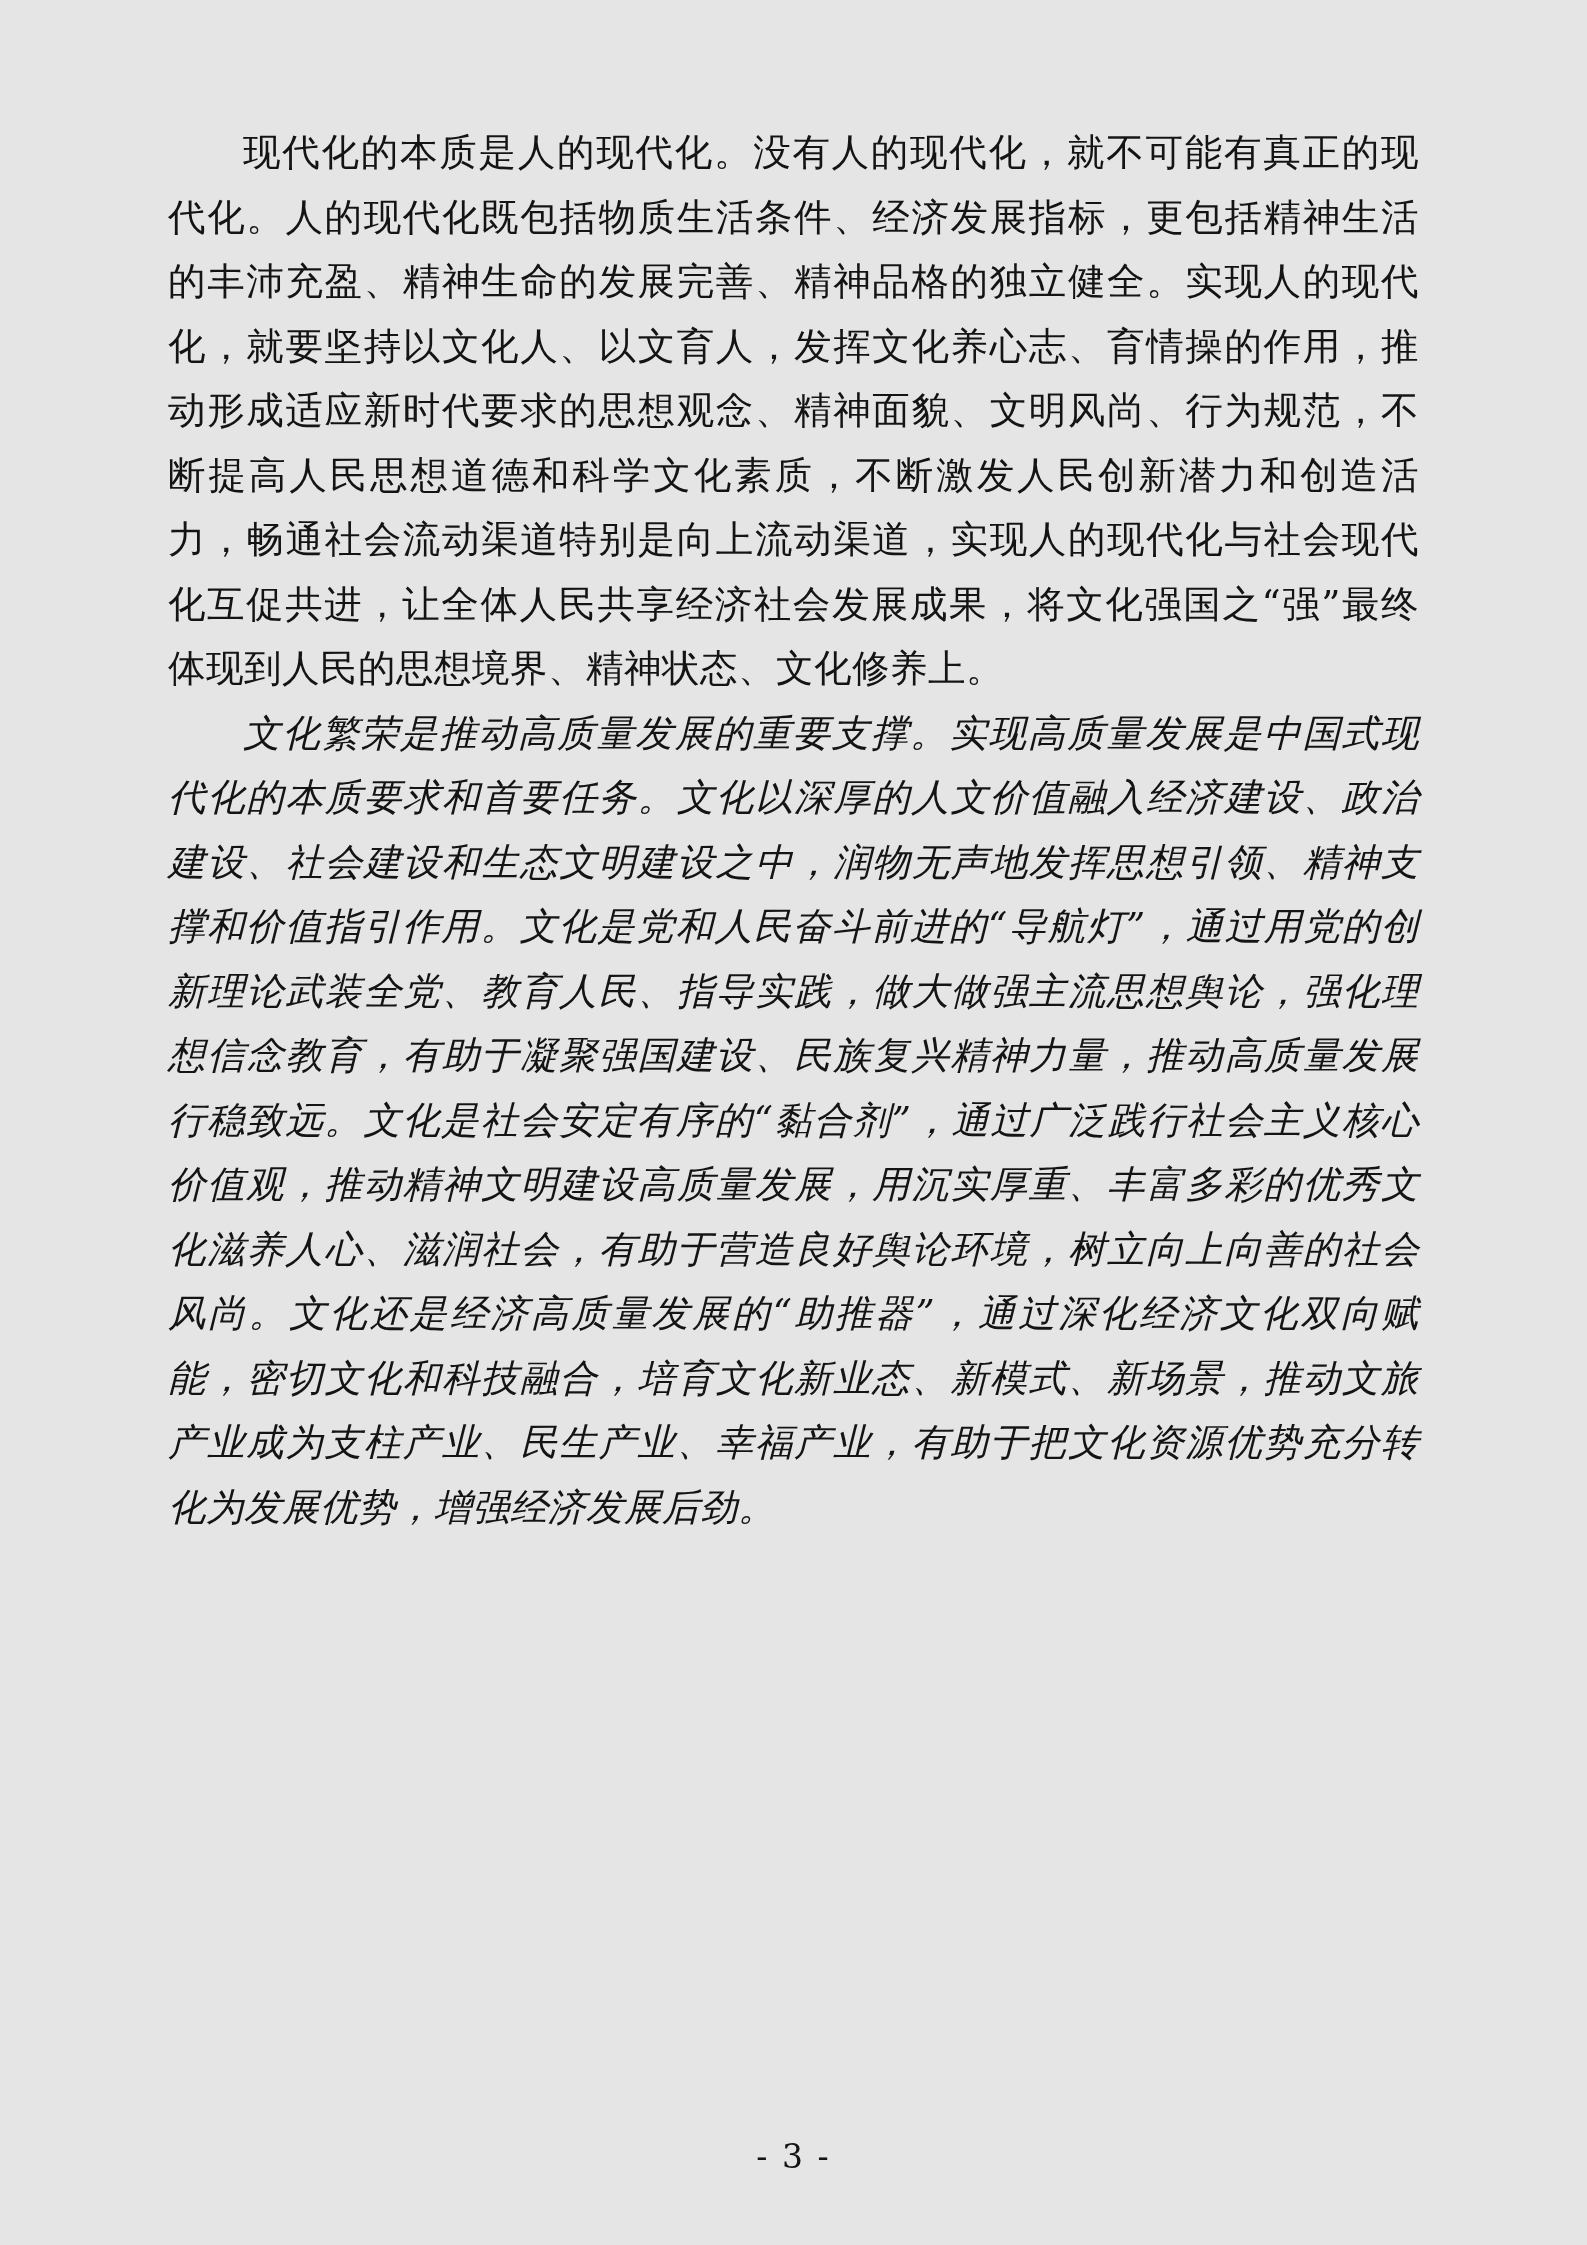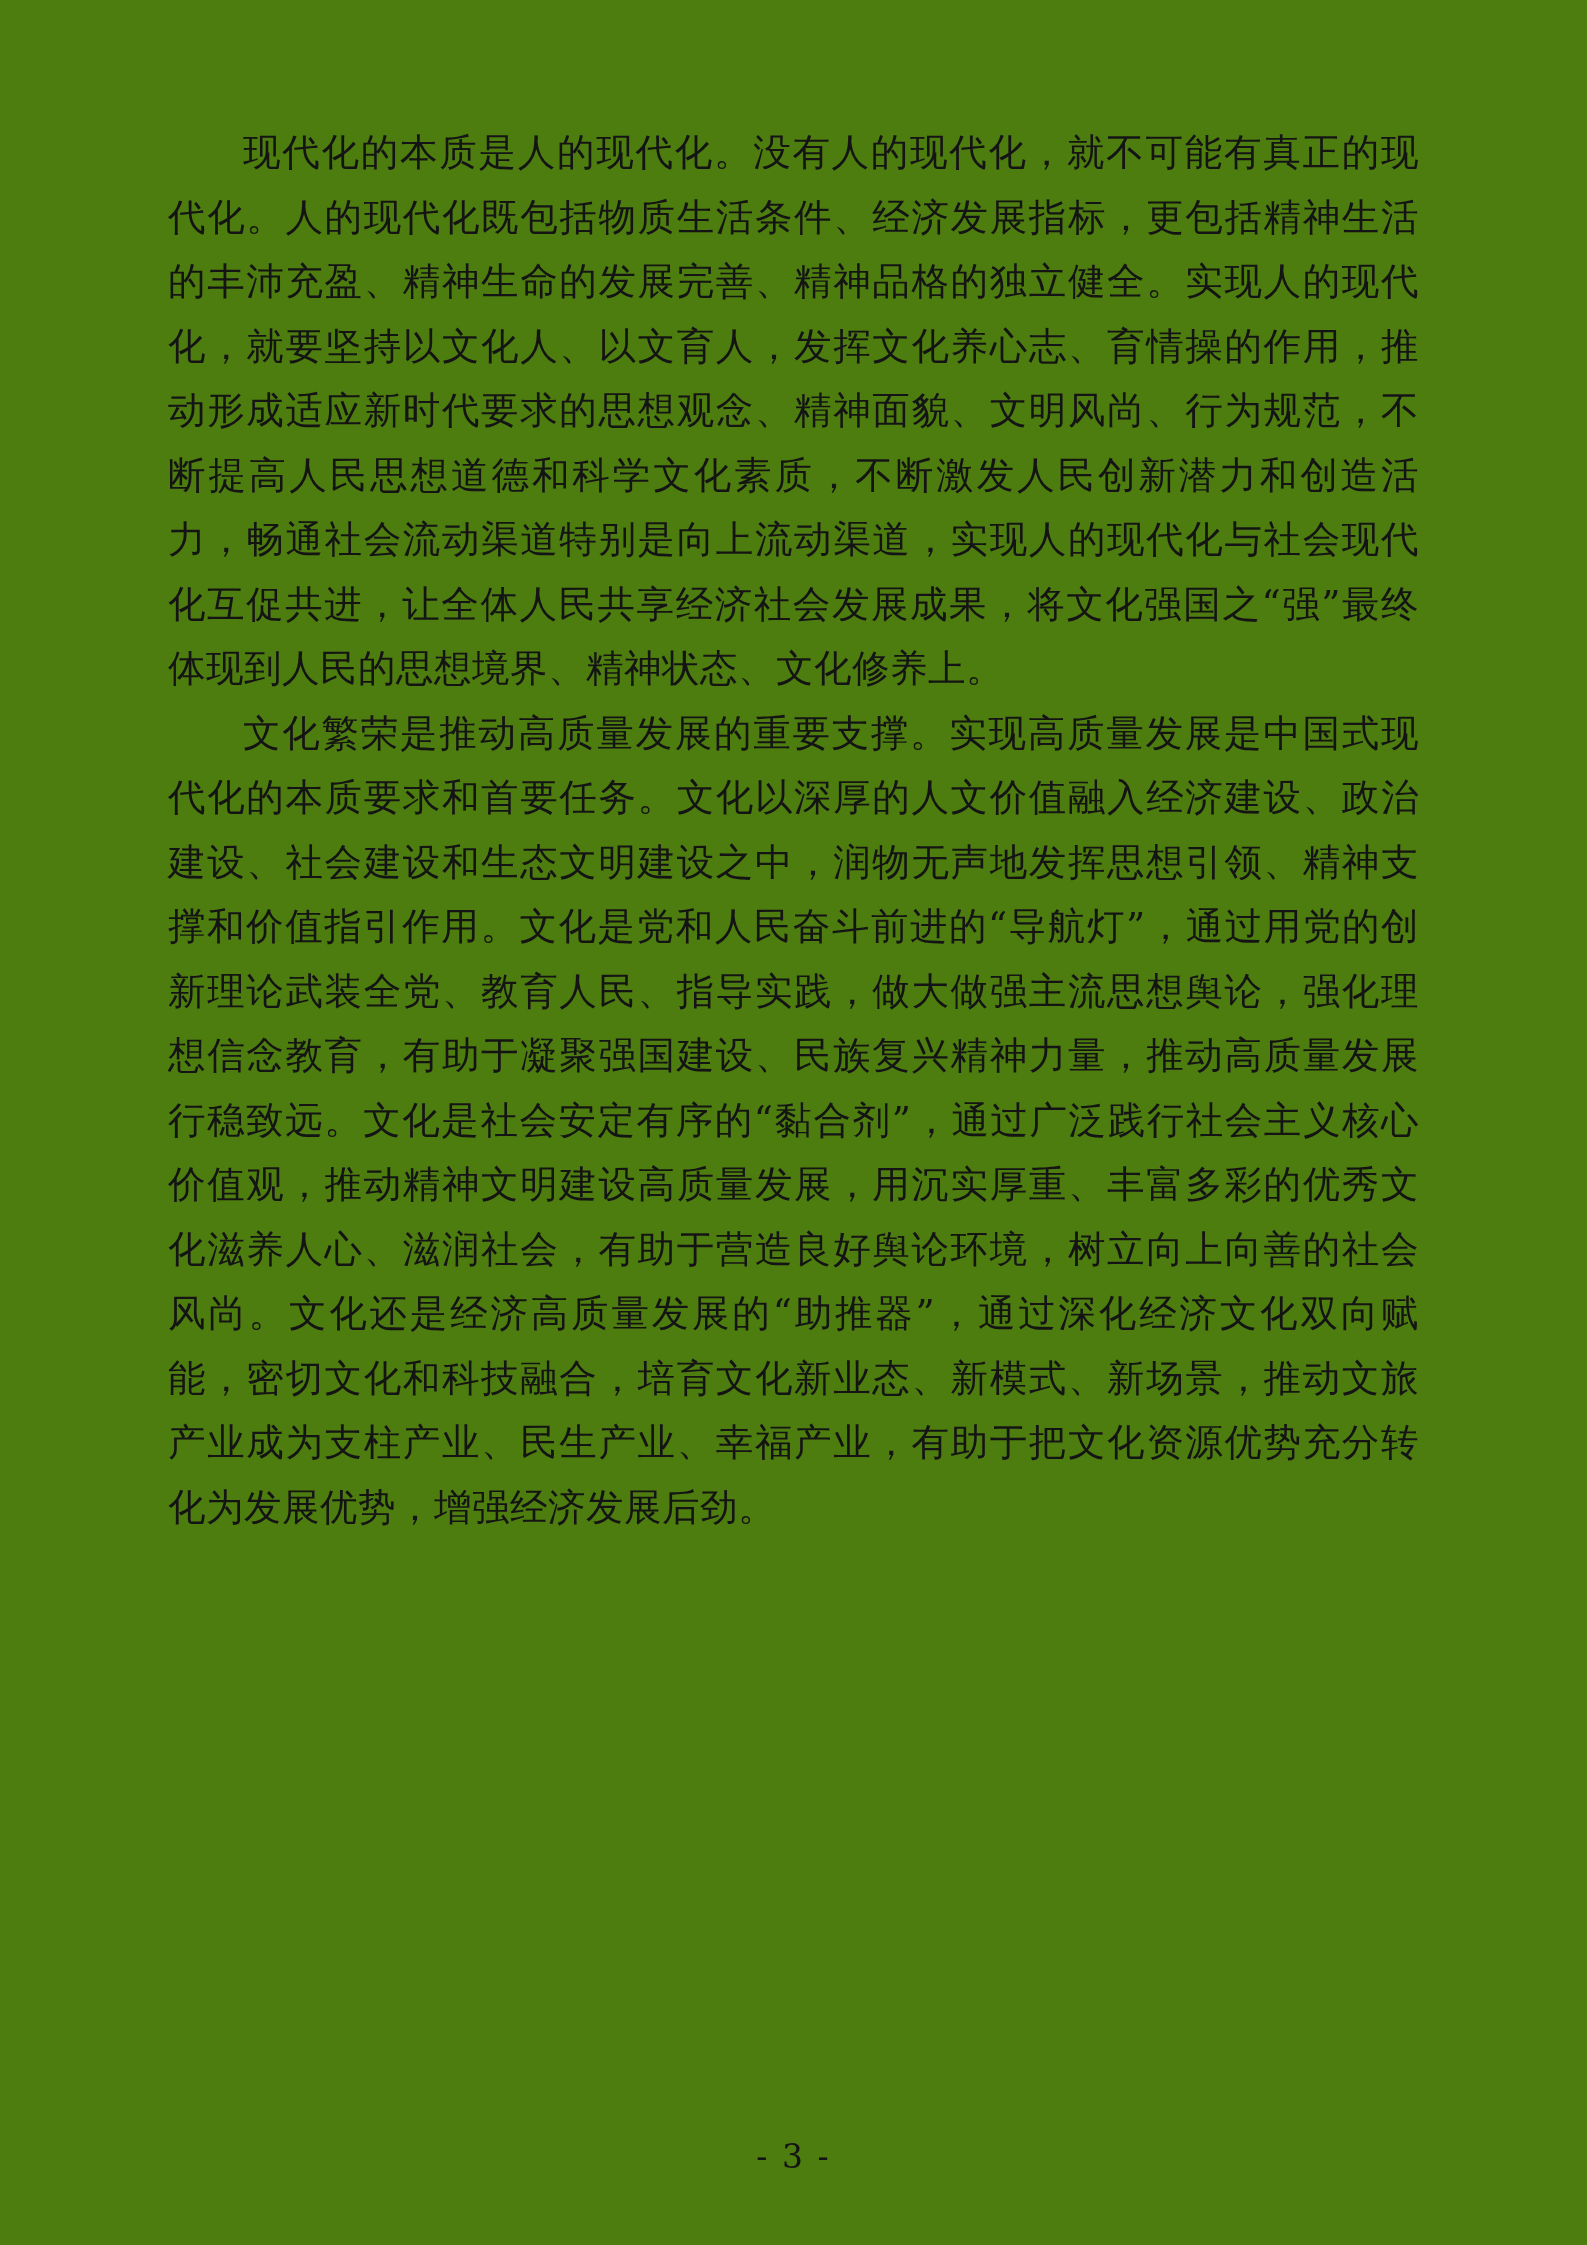--- a/index.html
+++ b/index.html
@@ -14,40 +14,41 @@
     font-family: "DejaVu Serif", "Liberation Serif", serif;
     color: #111111;
   }
   .page {
     position: absolute;
     top: 0; left: 0;
     width: 1587px;
     height: 2245px;
     box-sizing: border-box;
     padding: 120px 168px 0 168px;
-    background: #4d7c0f;
+    background: #e5e5e5;
   }
   .doc-body {
     width: 1251px;
     margin: 0 auto;
   }
   p.para {
     margin: 0;
     font-size: 37.5px;
     line-height: 64.5px;
     text-align: justify;
     text-justify: inter-ideograph;
     text-indent: 2em;
     letter-spacing: 0.5px;
     color: #141414;
     font-family: "DejaVu Serif", "Liberation Serif", serif;
     font-weight: 400;
   }
   p.para + p.para {
     margin-top: 0px;
+    font-style: italic;
   }
   .page-number {
     position: absolute;
     left: 0;
     right: 0;
     bottom: 68px;
     text-align: center;
     font-size: 33px;
     line-height: 40px;
     color: #141414;

